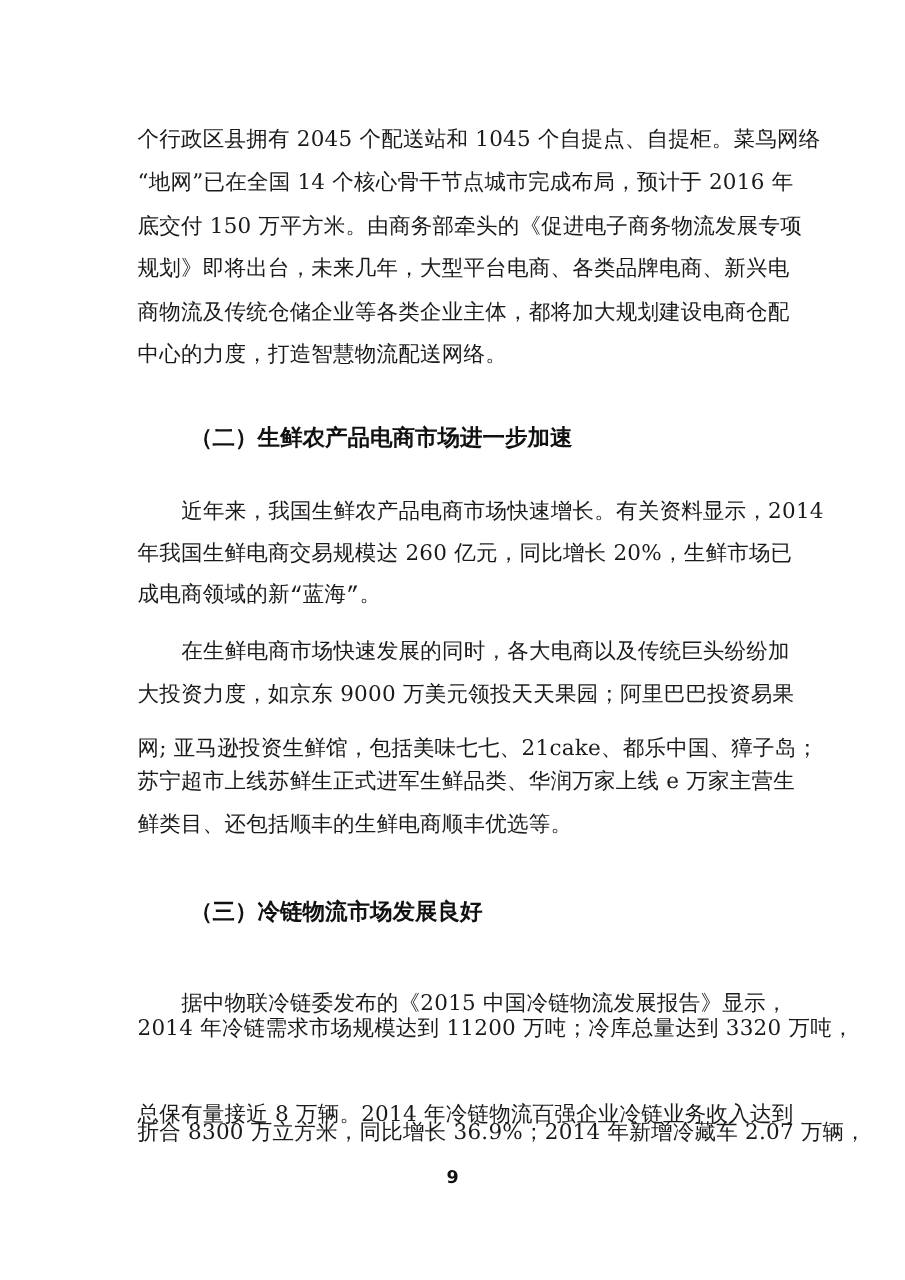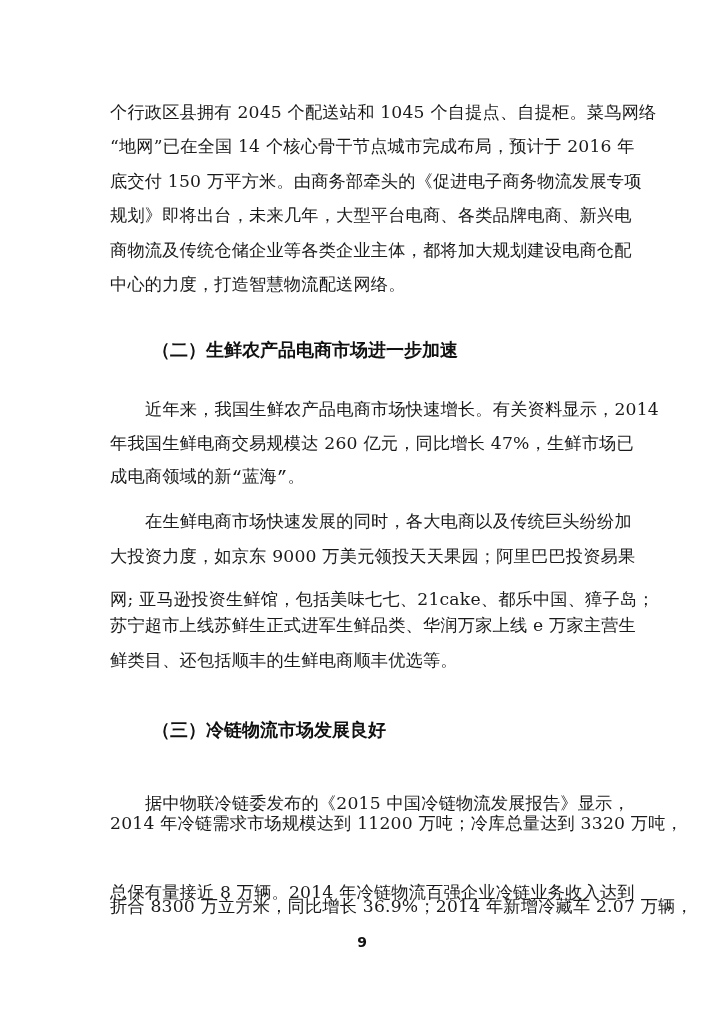--- a/index.html
+++ b/index.html
@@ -67,26 +67,26 @@
     <div class="line" style="top:170px;">底交付 150 万平方米。由商务部牵头的《促进电子商务物流发展专项</div>
     <div class="line" style="top:204px;">规划》即将出台，未来几年，大型平台电商、各类品牌电商、新兴电</div>
     <div class="line" style="top:239px;">商物流及传统仓储企业等各类企业主体，都将加大规划建设电商仓配</div>
     <div class="line last" style="top:273px;">中心的力度，打造智慧物流配送网络。</div>
   </div>
 
   <div class="heading" style="top:338px;font-family:Liberation Serif, serif;">（二）生鲜农产品电商市场进一步加速</div>
 
   <div>
     <div class="line" style="top:398px; left:145px; width:468px;">近年来，我国生鲜农产品电商市场快速增长。有关资料显示，2014</div>
-    <div class="line" style="top:432px;">年我国生鲜电商交易规模达 260 亿元，同比增长 47%，生鲜市场已</div>
+    <div class="line" style="top:432px;">年我国生鲜电商交易规模达 260 亿元，同比增长 20%，生鲜市场已</div>
     <div class="line last" style="top:467px;font-family:Liberation Mono, monospace;">成电商领域的新“蓝海”。</div>
   </div>
 
   <div>
-    <div class="line" style="top:510px; left:145px; width:468px;">在生鲜电商市场快速发展的同时，各大电商以及传统巨头纷纷加</div>
+    <div class="line" style="top:510px; left:145px; width:468px;font-family:Liberation Serif, serif;">在生鲜电商市场快速发展的同时，各大电商以及传统巨头纷纷加</div>
     <div class="line" style="top:545px;">大投资力度，如京东 9000 万美元领投天天果园；阿里巴巴投资易果</div>
     <div class="line" style="top:588px;">网; 亚马逊投资生鲜馆，包括美味七七、21cake、都乐中国、獐子岛；</div>
     <div class="line" style="top:614px;">苏宁超市上线苏鲜生正式进军生鲜品类、华润万家上线 e 万家主营生</div>
     <div class="line last" style="top:649px;">鲜类目、还包括顺丰的生鲜电商顺丰优选等。</div>
   </div>
 
   <div class="heading" style="top:718px;">（三）冷链物流市场发展良好</div>
 
   <div>
     <div class="line" style="top:768px; left:145px; width:468px;margin-top:24px;">据中物联冷链委发布的《2015  中国冷链物流发展报告》显示，</div>

